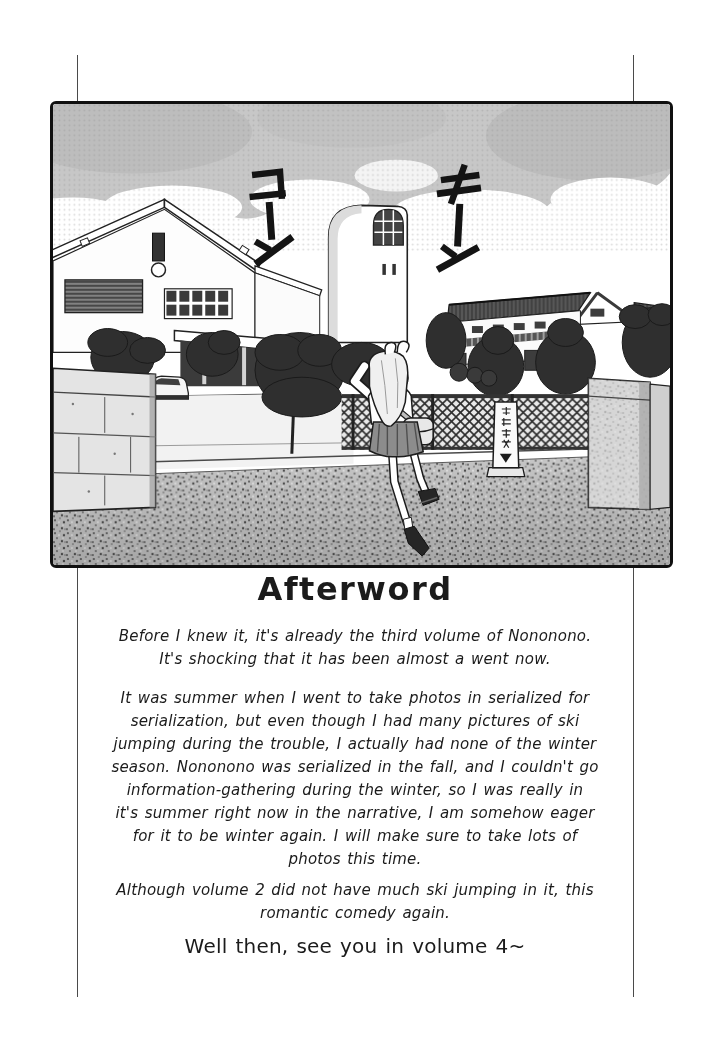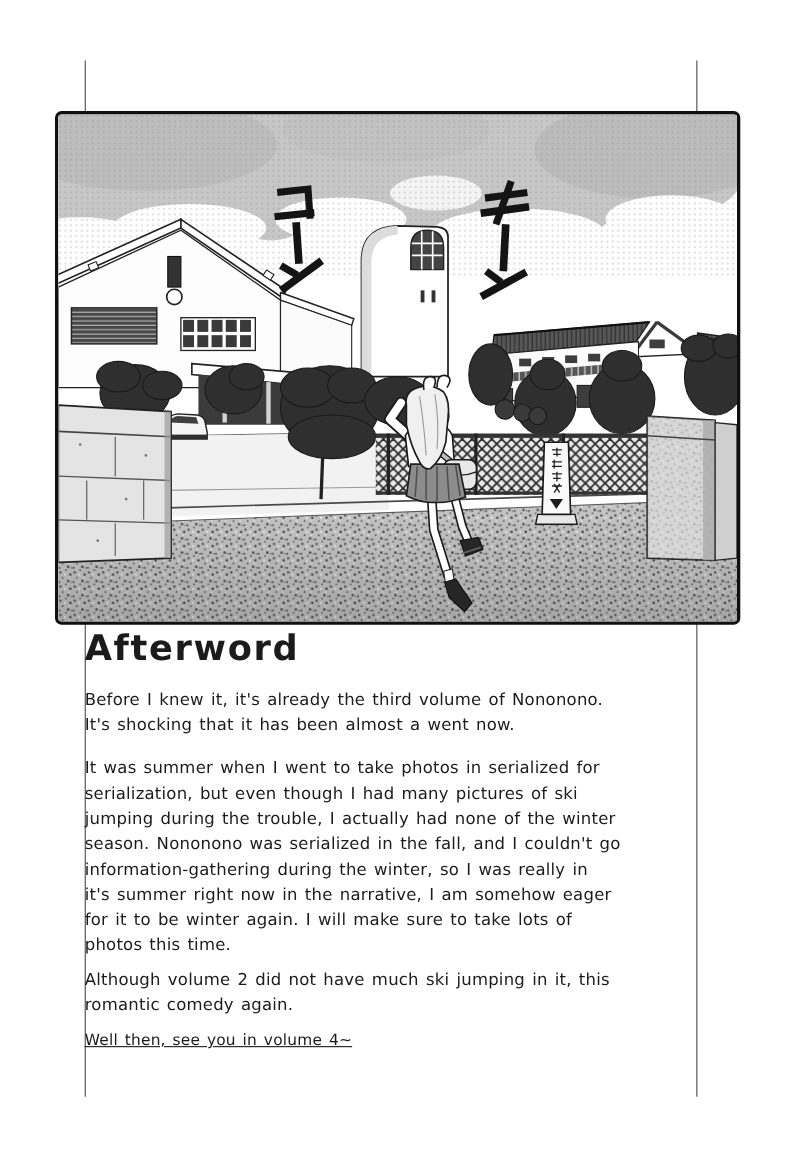--- a/index.html
+++ b/index.html
@@ -5,28 +5,28 @@
   html,body{margin:0;padding:0;}
   body{width:728px;height:1053px;background:var(--paper,#fff);font-family:"DejaVu Sans",sans-serif;position:relative;overflow:hidden;}
   .page{position:relative;width:728px;height:1053px;background:var(--paper,#fff);}
   .trim{position:absolute;width:1px;background:#4a4a4a;}
   .tm-tl{left:77px;top:55px;height:46px;}
   .tm-tr{left:633px;top:55px;height:49px;}
   .tm-bl{left:77px;top:567px;height:430px;}
   .tm-br{left:633px;top:567px;height:430px;}
   .panel{position:absolute;left:50px;top:101px;width:617px;height:461px;border:3px solid #101010;border-radius:6px;overflow:hidden;background:#fff;}
   .panel svg{display:block;width:100%;height:100%;}
-  .afterword{position:absolute;left:77px;top:570px;width:556px;text-align:left;color:var(--ink,#1a1a1a);}
+  .afterword{position:absolute;left:77px;top:570px;width:556px;text-align:center;color:var(--ink,#1a1a1a);}
   .aw-title{font-size:32px;font-weight:600;letter-spacing:1.5px;margin:0 0 17px 0;}
   .para{font-size:15px;line-height:23px;letter-spacing:.2px;word-spacing:1.5px;}
-  .para .line{white-space:nowrap;}
+  .para .line{white-space:nowrap;font-style:italic;}
   .p1{margin-bottom:16px;}
   .p2{margin-bottom:8px;}
   .p3{margin-bottom:10px;}
-  .closing{font-size:14px;line-height:23px;letter-spacing:.2px;word-spacing:1.5px;text-decoration:underline;}
+  .closing{font-size:20px;line-height:23px;letter-spacing:.2px;word-spacing:1.5px;}
   .sr-only{position:absolute;width:1px;height:1px;overflow:hidden;clip:rect(0 0 0 0);white-space:nowrap;}
 </style>
 </head>
 <body>
 
 <div class="page">
 
   <div class="trim tm-tl"></div>
   <div class="trim tm-tr"></div>
   <div class="trim tm-bl"></div>

